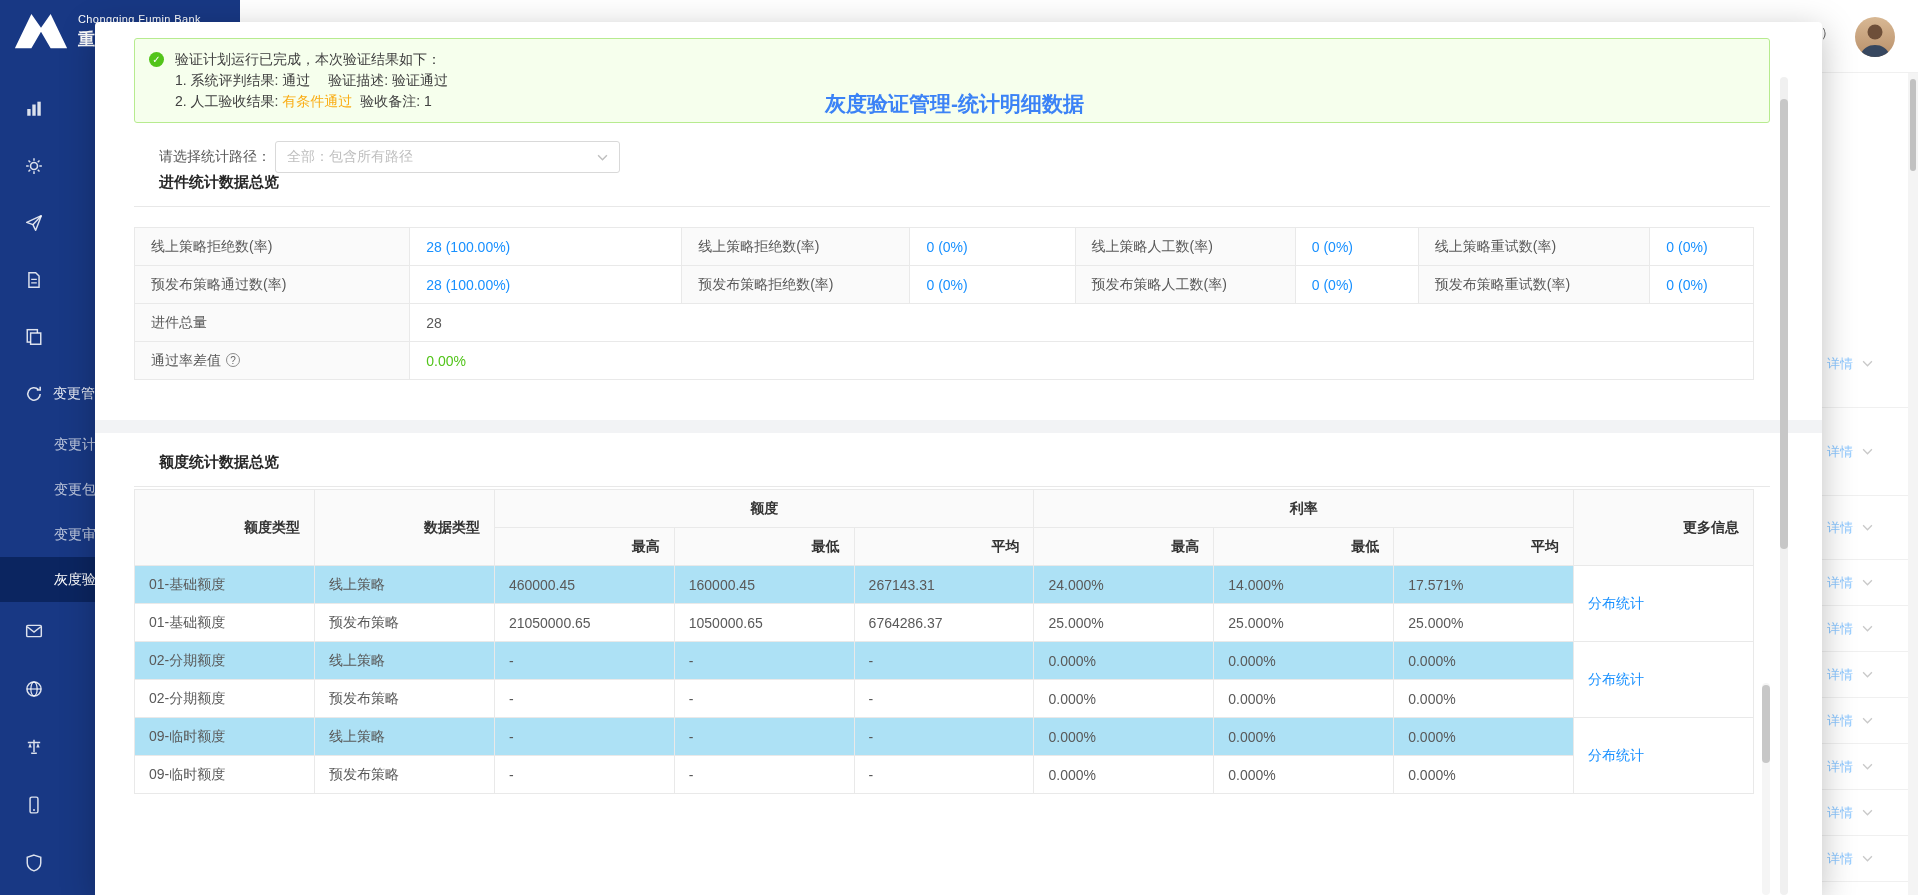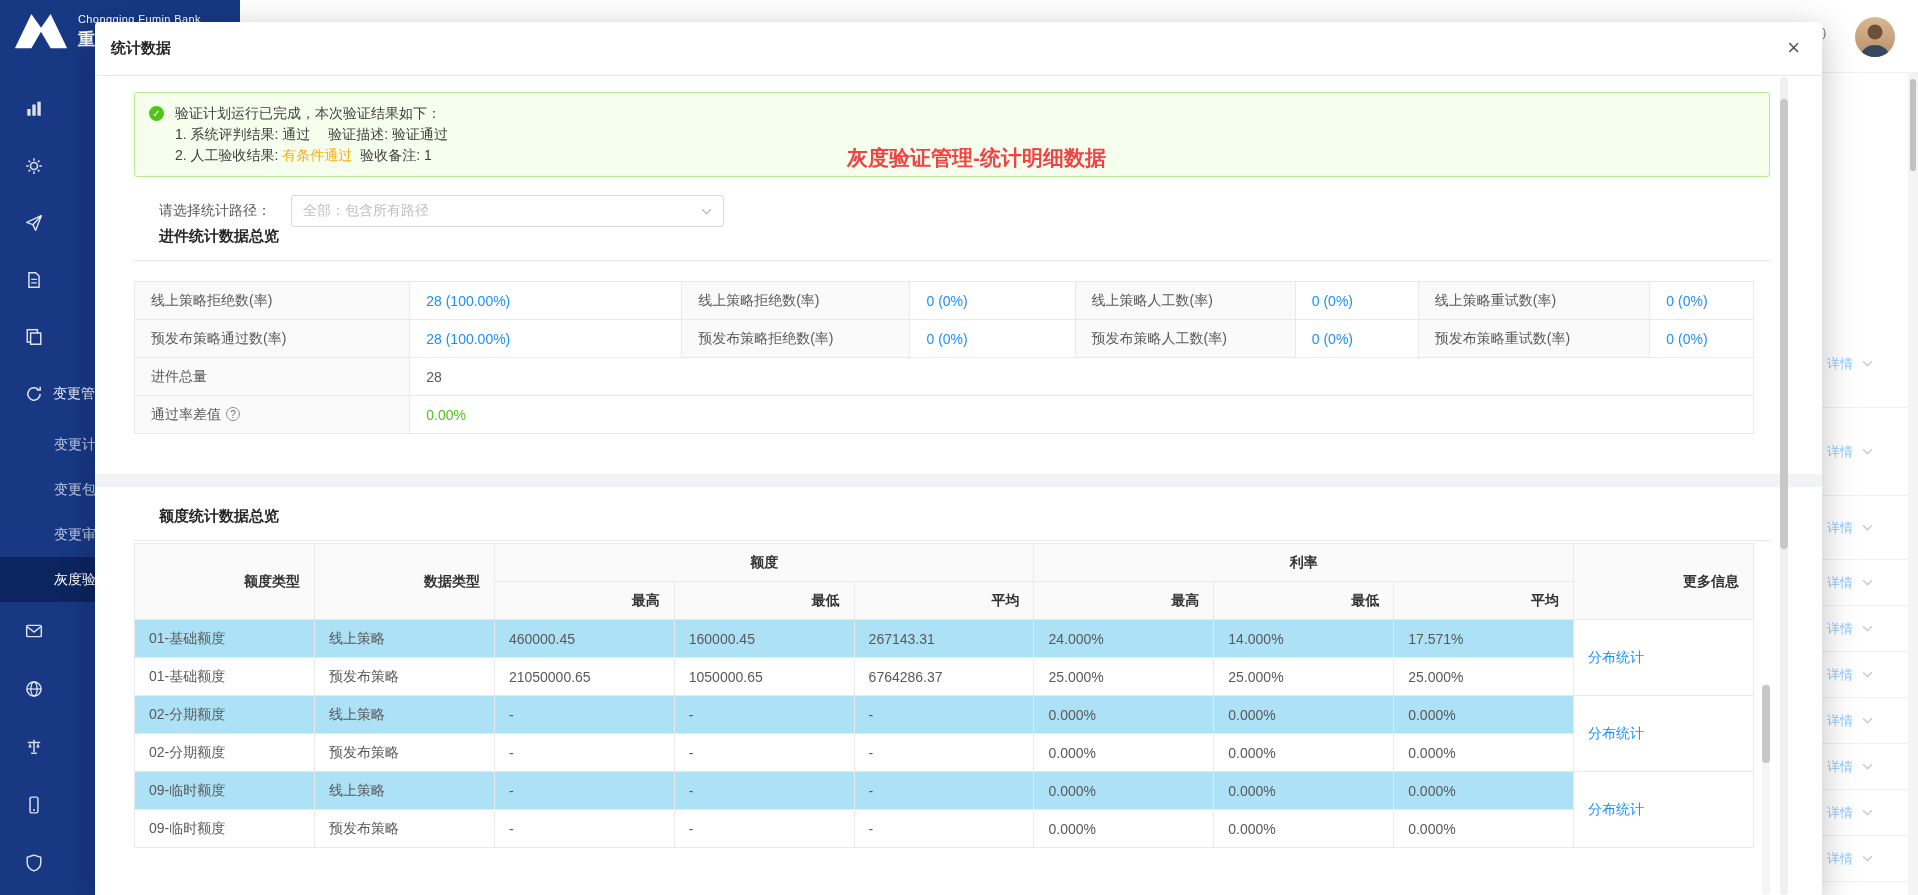--- a/index.html
+++ b/index.html
@@ -37,24 +37,24 @@
   .modal { position:absolute; left:95px; top:22px; width:1727px; height:873px; background:#fff; border-radius:4px 4px 0 0; box-shadow:0 8px 34px rgba(0,0,0,.25); z-index:5; overflow:hidden; }
   .modal-header { height:54px; display:flex; align-items:center; padding:0 16px; border-bottom:1px solid #e8e8e8; }
   .modal-title { font-size:15px; color:#262626; font-weight:600; }
   .modal-close { position:absolute; top:13px; right:22px; font-size:22px; line-height:26px; color:#595959; cursor:pointer; }
   .modal-body { padding:16px 52px 0 39px; position:relative; }
 
   .alert { position:relative; background:#f6ffed; border:1px solid #b7eb8f; border-radius:3px; padding:10px 16px 10px 40px; font-size:14px; line-height:21px; color:#404040; }
   .alert-lines div { white-space:pre-wrap; }
   .alert-check { position:absolute; left:14px; top:13px; width:15px; height:15px; border-radius:50%; background:#52c41a; color:#fff; font-size:10px; display:flex; align-items:center; justify-content:center; }
   .orange { color:#faad14; }
-  .annotation { position:absolute; left:712px; top:54px; font-size:21px; font-weight:bold; color:#ef4444; white-space:nowrap; }
+  .annotation { position:absolute; left:690px; top:54px; font-size:21px; font-weight:bold; color:#3b82f6; white-space:nowrap; }
 
   .path-row { margin-top:18px; padding-left:25px; display:flex; align-items:center; font-size:14px; color:#595959; }
-  .select { width:433px; height:32px; border:1px solid #d9d9d9; border-radius:3px; display:flex; align-items:center; justify-content:space-between; padding:0 11px; margin-left:20px; color:#bfbfbf; font-size:14px; background:#fff; cursor:pointer; }
+  .select { width:345px; height:32px; border:1px solid #d9d9d9; border-radius:3px; display:flex; align-items:center; justify-content:space-between; padding:0 11px; margin-left:4px; color:#bfbfbf; font-size:14px; background:#fff; cursor:pointer; }
   .select svg { width:11px; height:7px; color:#bfbfbf; }
 
   .section-title { padding:0 0 14px 25px; font-size:15px; font-weight:bold; color:#262626; border-bottom:1px solid #e8e8e8; }
   .section-title.second { margin-top:20px; }
 
   table { border-collapse:collapse; width:1620px; font-size:14px; table-layout:fixed; }
   #intake-table { margin-top:20px; }
   #intake-table td { border:1px solid #e9e9e9; height:38px; padding:0 16px; color:#595959; overflow:hidden; white-space:nowrap; }
   #intake-table td.label, #intake-table td.label_info { background:#fafafa; }
   #intake-table td.blue { color:#1890ff; }
@@ -246,24 +246,20 @@
         </div>
         <div class="side-row h58">
           <svg viewBox="0 0 16 16">
             <path d="M8 1l6 2v5c0 3.5-2.6 5.9-6 7-3.4-1.1-6-3.5-6-7V3z" fill="none" stroke="currentColor" stroke-width="1.3"></path>
           </svg>
         </div>
       </nav>
   </aside>
 
   <div class="modal">
-    <div class="modal-header">
-      <span class="modal-title">统计数据</span>
-      <span class="modal-close">×</span>
-    </div>
     <div class="modal-body">
 
       <div class="alert">
         <span class="alert-check">✓</span>
         <div class="alert-lines">
           <div>验证计划运行已完成，本次验证结果如下：</div>
           <div>1. 系统评判结果: 通过　 验证描述: 验证通过</div>
           <div><span>2. 人工验收结果: </span><span class="orange">有条件通过</span><span>  验收备注: 1</span></div>
         </div>
         <div class="annotation">灰度验证管理-统计明细数据</div>

